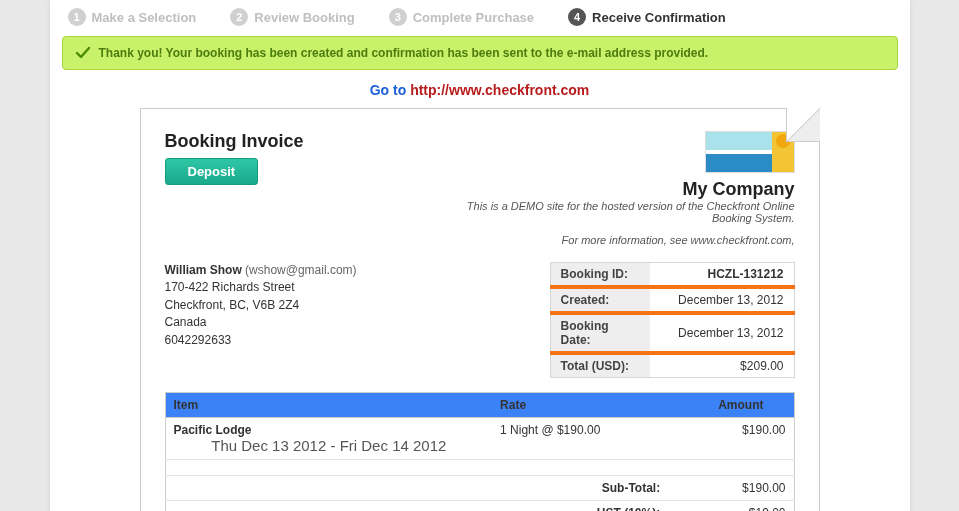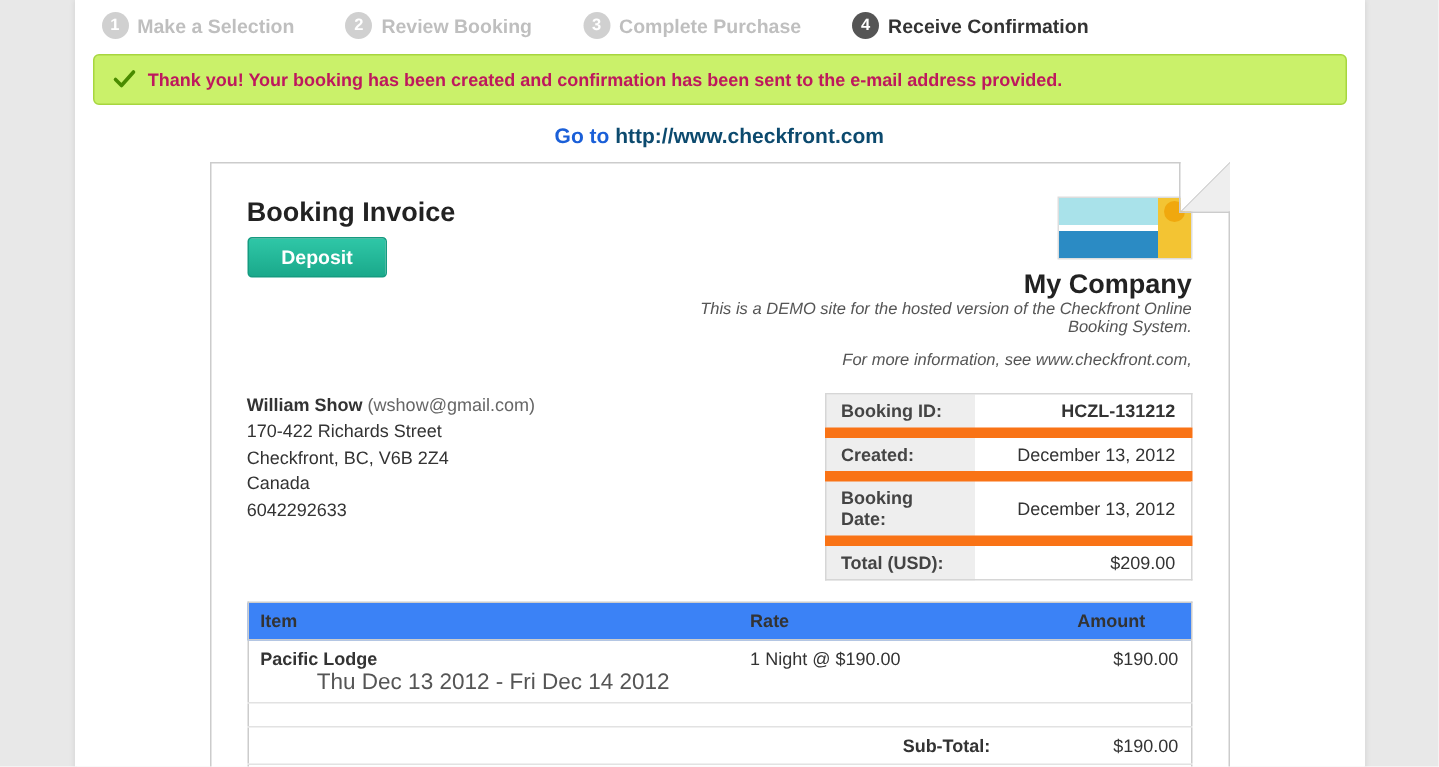--- a/index.html
+++ b/index.html
@@ -43,32 +43,32 @@
     margin: 0 12px;
     background: #caf16a;
     border: 1px solid #a7d63f;
     border-radius: 4px;
     padding: 8px 12px;
     display: flex;
     align-items: center;
     gap: 8px;
     font-size: 12px;
     font-weight: bold;
-    color: #be185d;
+    color: #4d7c0f;
   }
   .banner svg { flex: none; }
   
   .goto {
     text-align: center;
     padding: 12px 0 10px 0;
     font-size: 14px;
     font-weight: bold;
     color: #1a5fd8;
   }
-  .goto a { color: #0c4a6e; text-decoration: none; text-align: right; }
+  .goto a { color: #b91c1c; text-decoration: none; text-align: right; }
   
   .invoice-outer {
     margin: 0 90px;
     border: 1px solid #ccc;
     background: #fff;
     position: relative;
     padding: 22px 24px 0 24px;
   }
   .page-corner {
     position: absolute; top: -1px; right: -1px; width: 34px; height: 34px;
@@ -103,21 +103,21 @@
   .company-info { font-style: italic; font-size: 11px; color:#555; margin-top: 10px;}
   
   .meta-row { display:flex; justify-content: space-between; margin-top: 16px; align-items:flex-start;}
   .cust { font-size: 12px; color:#333; line-height:1.45;}
   .cust .name { font-weight: bold; }
   .cust .email { color:#666;}
   .book-meta {
     border: 1px solid #d6d6d6; font-size:12px;
     border-collapse: collapse;
   }
-  .book-meta td { padding: 4px 10px; border-bottom:7px solid #f97316;}
+  .book-meta td { padding: 4px 10px; border-bottom:4px solid #f97316;}
   .book-meta tr:last-child td{border-bottom:none;}
   .book-meta .k { background:#eee; font-weight:bold; color:#444; width:100px;}
   .book-meta .v { text-align:right; width:110px;}
   .book-meta .vb { font-weight:bold;}
   
   .items {
     margin-top: 14px; width: 100%; border-collapse: collapse; font-size:12px;
     border:1px solid #ccc;
   }
   .items thead th {

